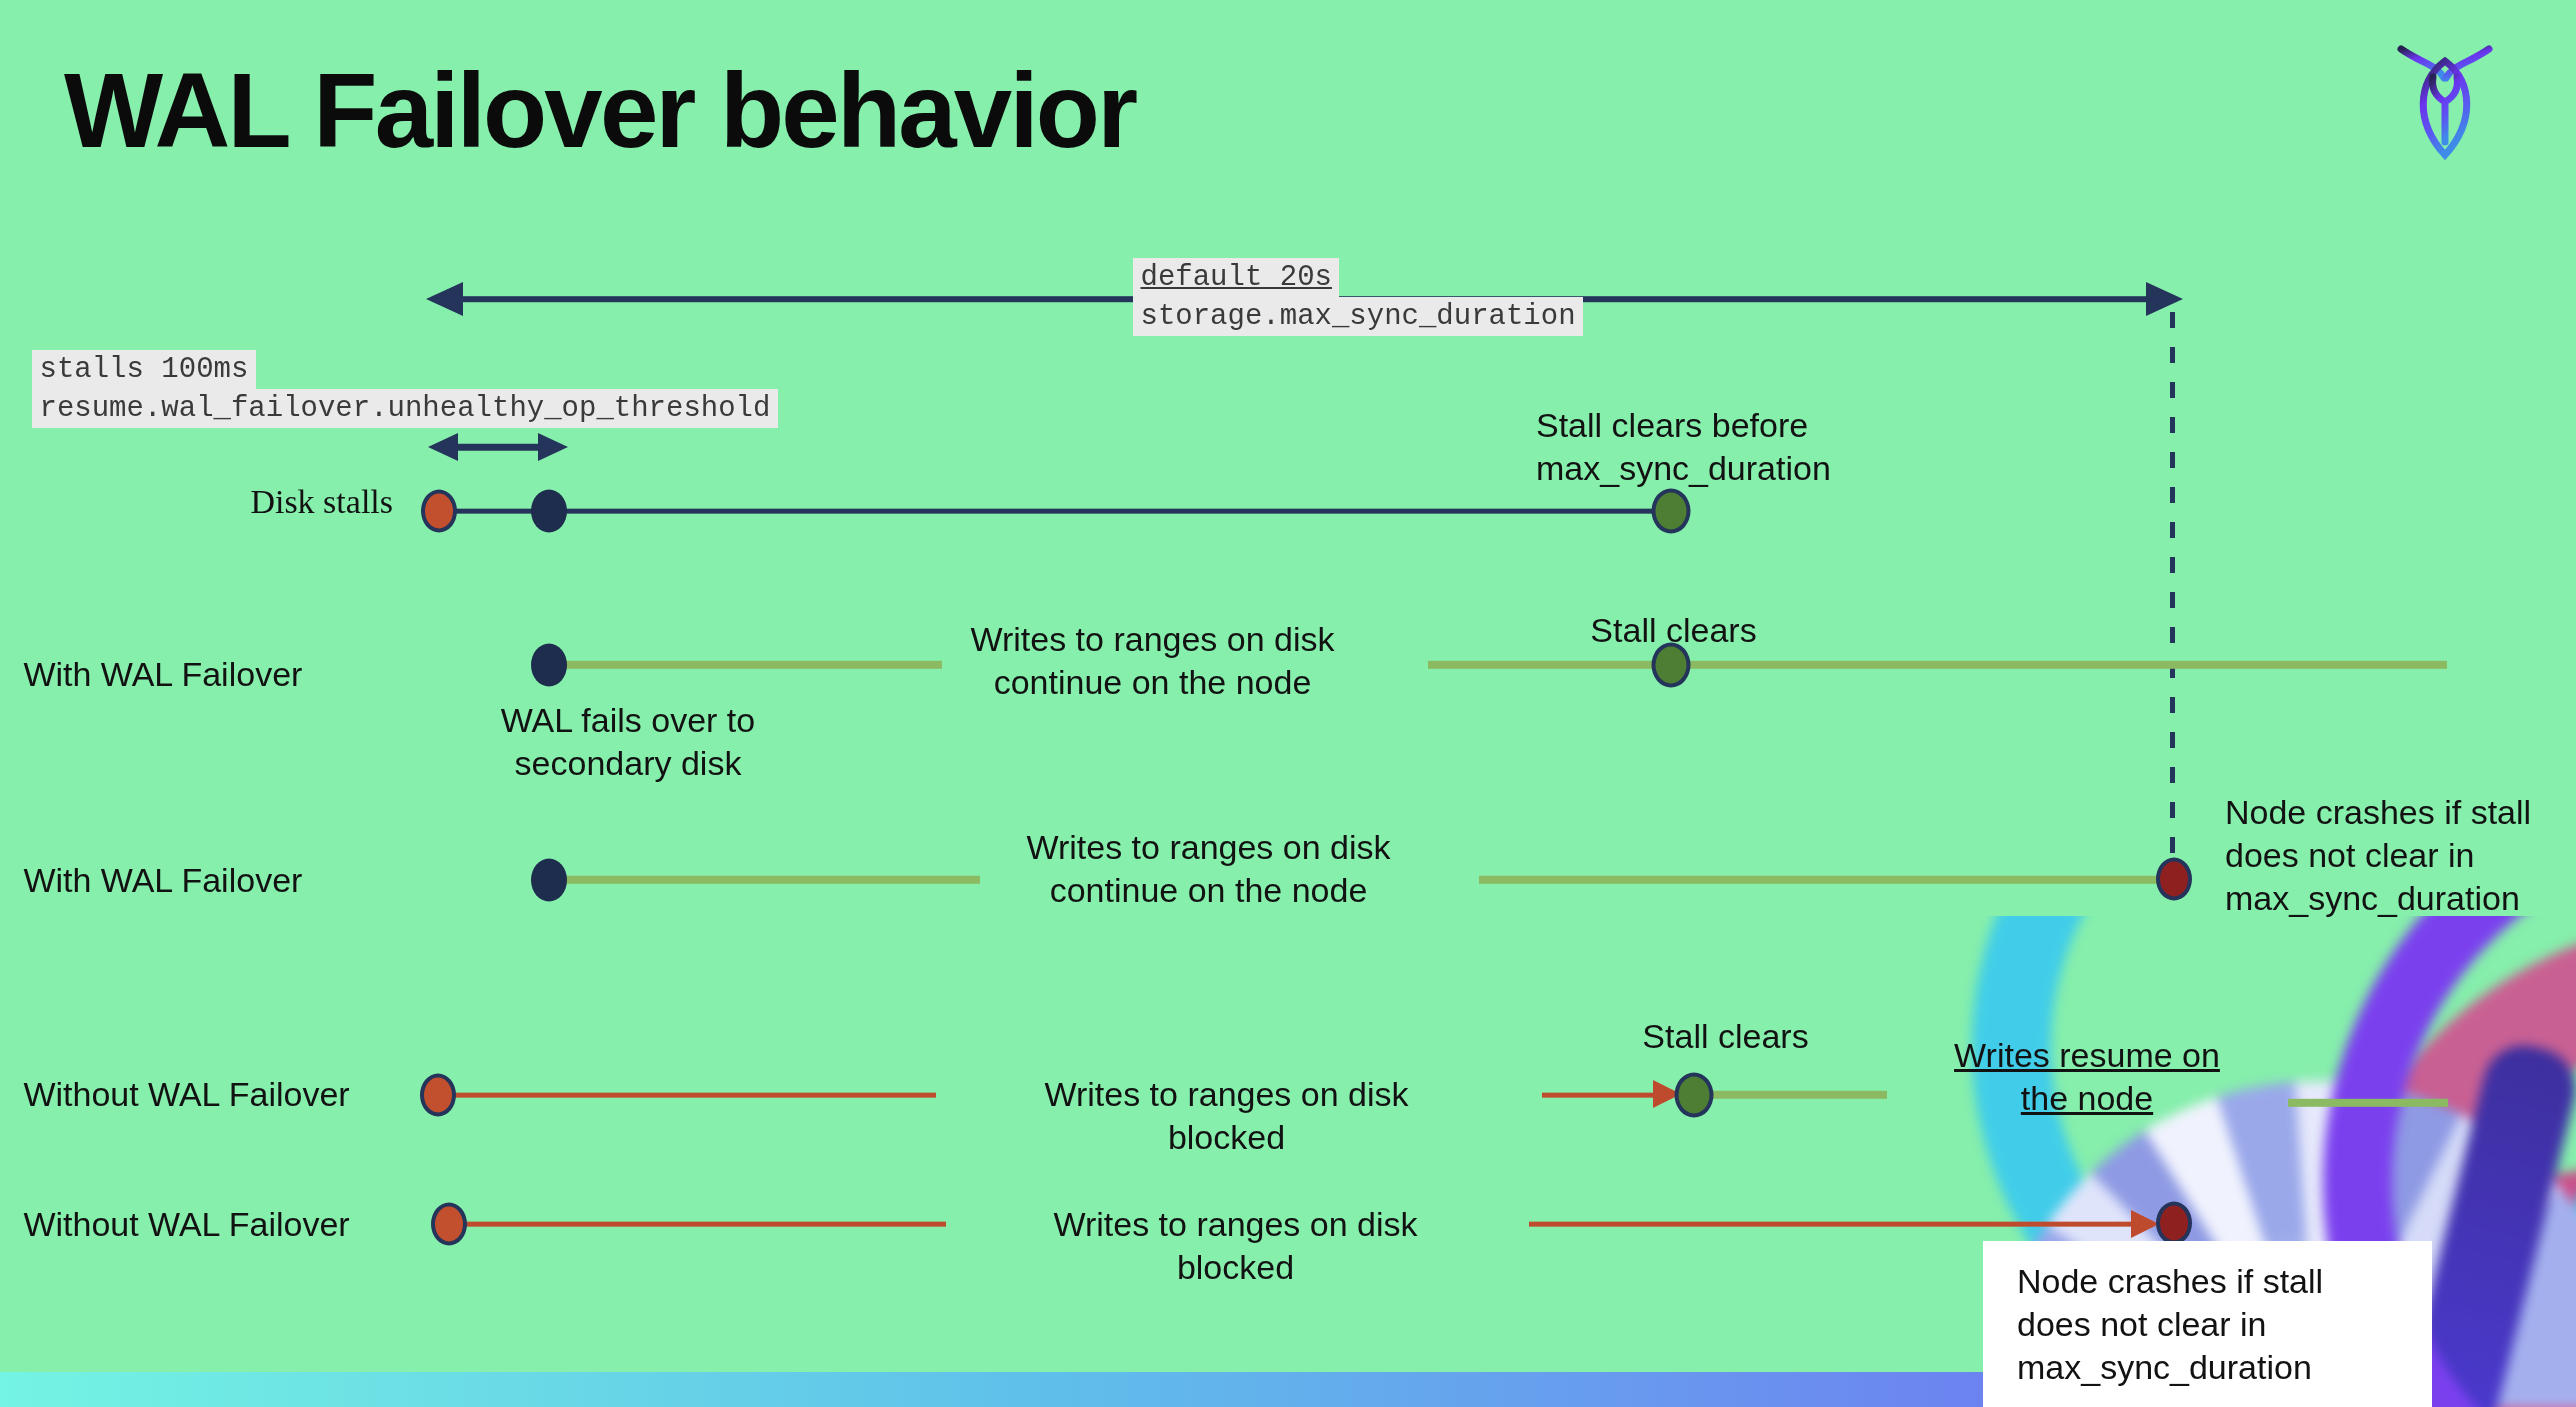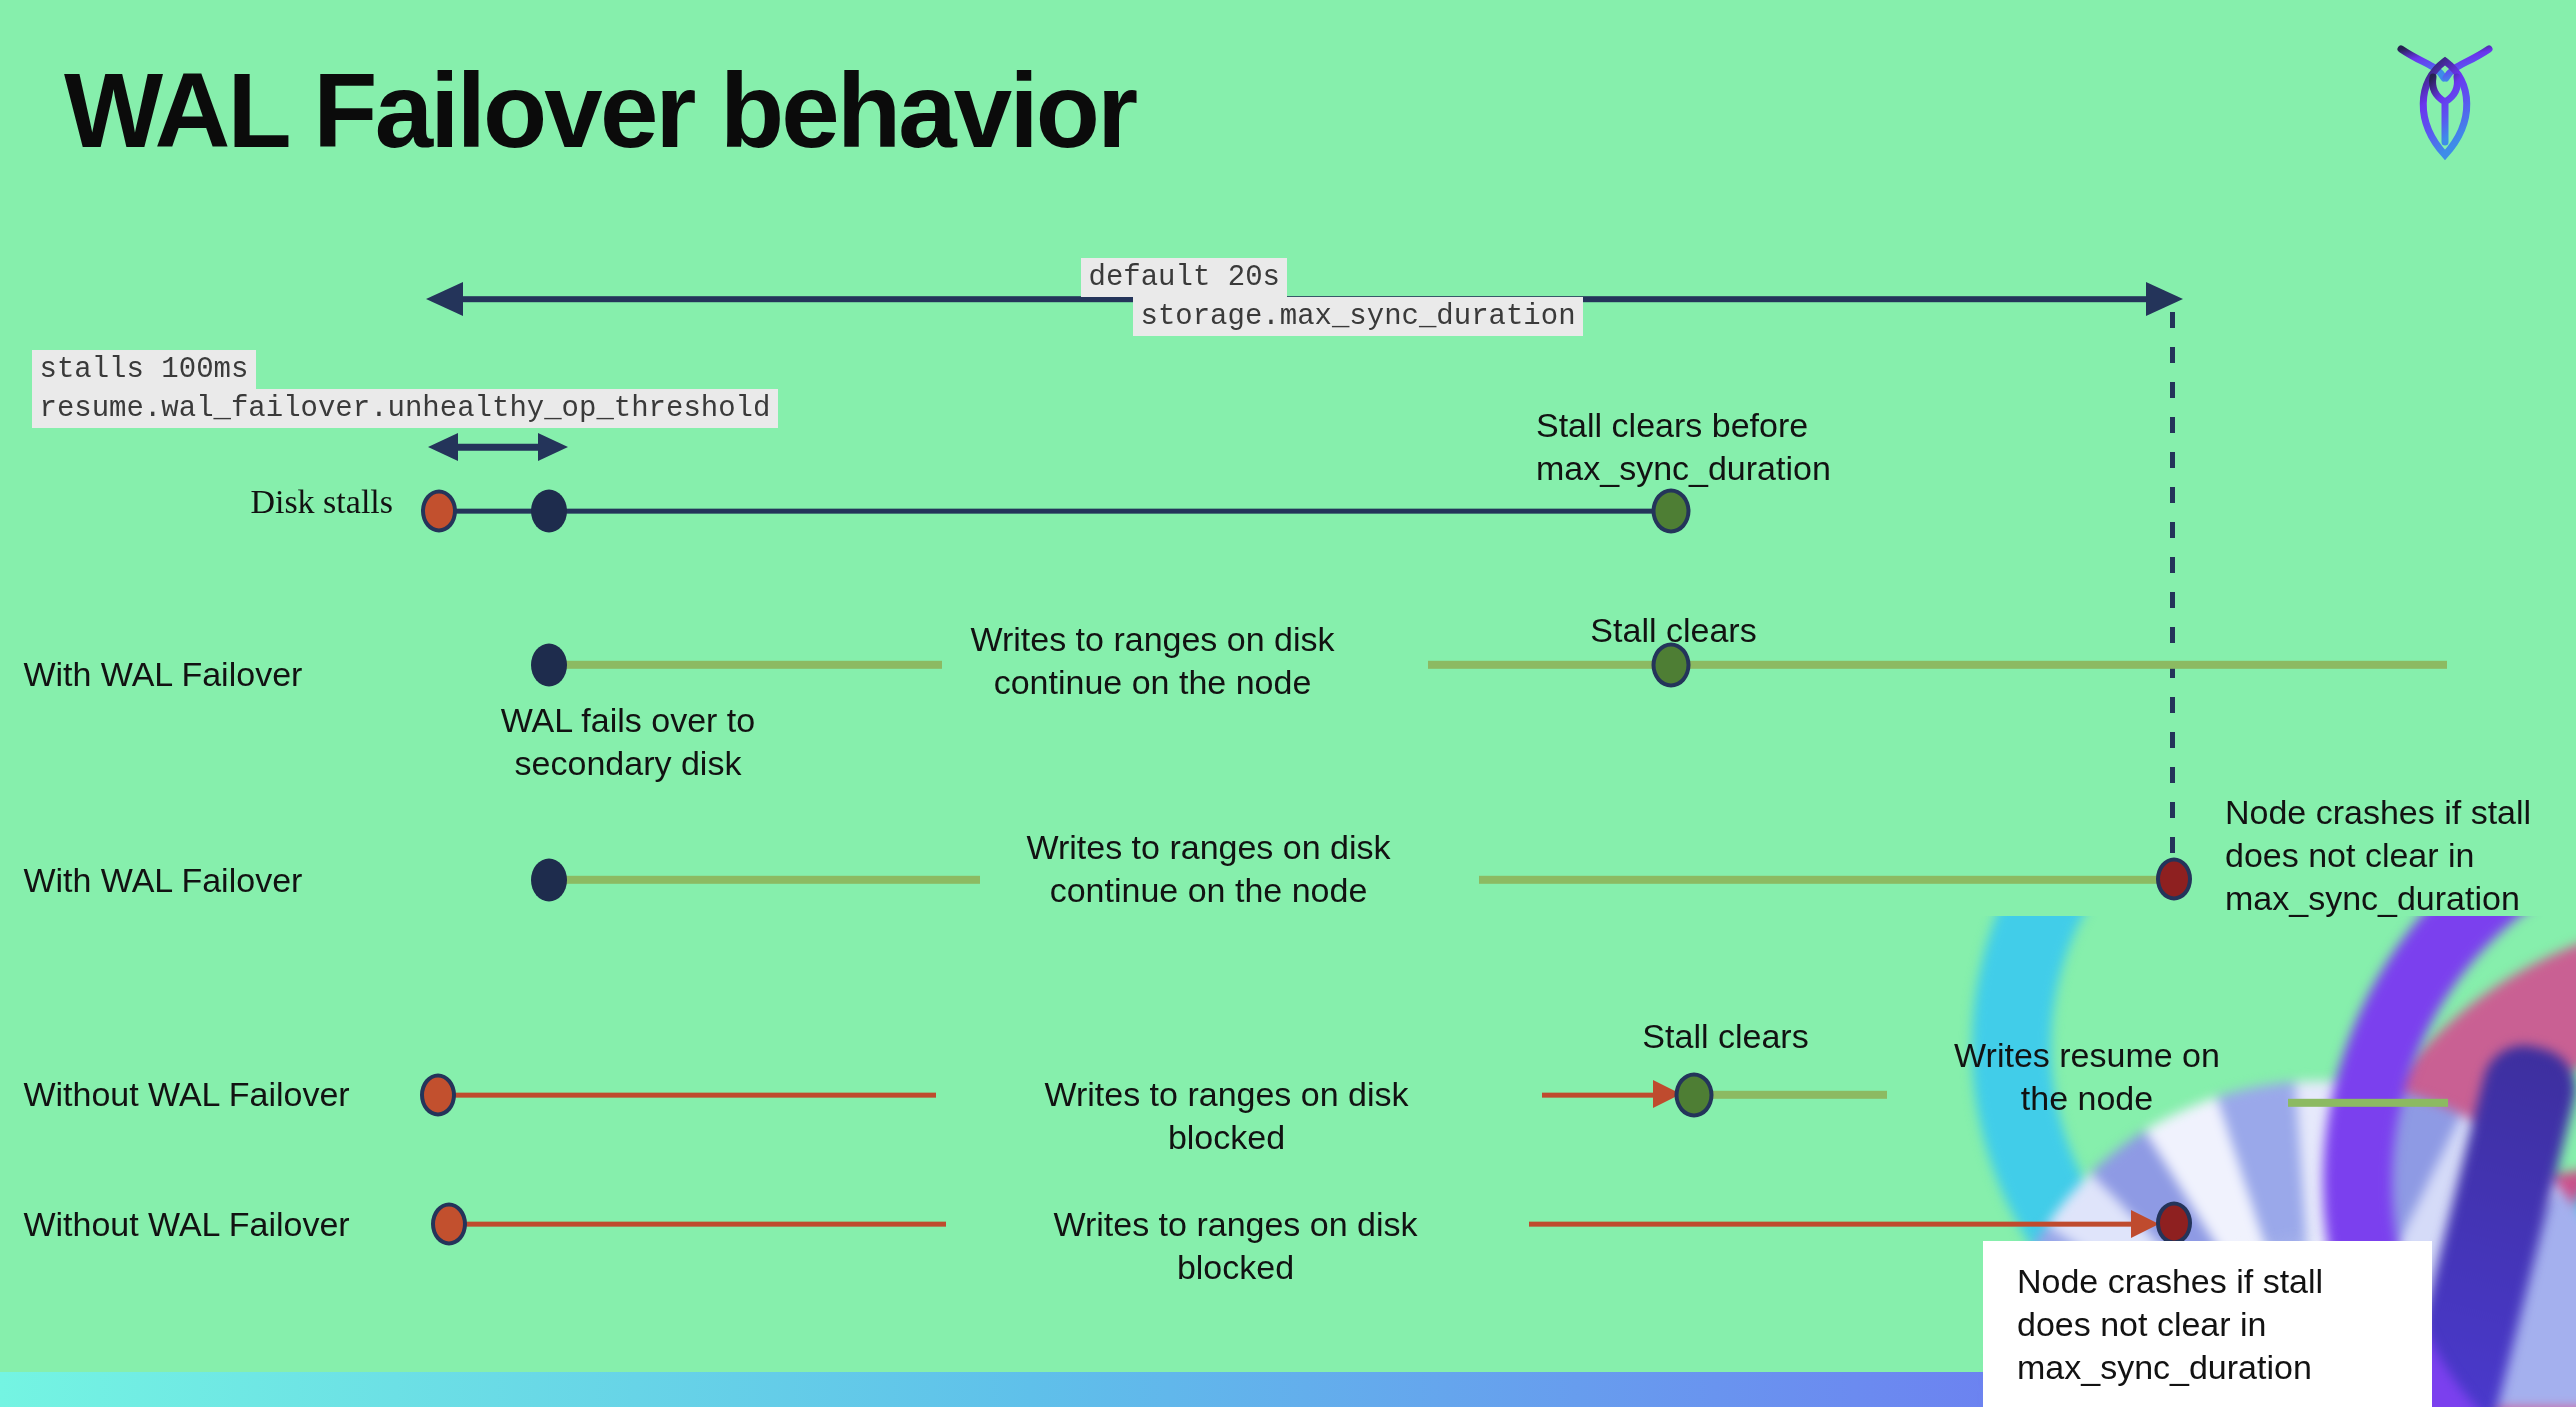--- a/index.html
+++ b/index.html
@@ -76,21 +76,21 @@
       <path d="M6,7 C28,22 42,23 49,36"></path>
       <path d="M94,7 C72,22 58,23 51,36"></path>
       <path d="M50,19 C22,40 20,80 50,113 C80,80 78,40 50,19 Z"></path>
       <path d="M50,100 L50,60 M50,60 C40,54 36,46 38,35 M50,60 C60,54 64,46 62,35"></path>
     </g>
   </svg>
 
   <div class="hline navy" style="left:439px;top:299px;width:1735px;height:5.6px;z-index:5;"></div>
   <div class="arrowhead ah-left-navy" style="left:426px;top:282px;"></div>
   <div class="arrowhead ah-right-navy" style="left:2146px;top:282px;"></div>
-  <div class="code" style="left:1081px;top:258px;">default 20s</div>
+  <div class="code" style="left:1133px;top:258px;text-decoration:underline;">default 20s</div>
   <div class="code" style="left:1133px;top:297px;">storage.max_sync_duration</div>
 
   <div class="code" style="left:32px;top:350px;">stalls 100ms</div>
   <div class="code" style="left:32px;top:389px;">resume.wal_failover.unhealthy_op_threshold</div>
   <div class="hline navy" style="left:441px;top:447px;width:114px;height:6.5px;"></div>
   <div class="arrowhead ah-left-navy-sm" style="left:428px;top:433px;"></div>
   <div class="arrowhead ah-right-navy-sm" style="left:538px;top:433px;"></div>
 
   <div class="dashed-v" style="left:2170px;top:312px;height:544px;"></div>
 
@@ -127,21 +127,21 @@
   <div class="t" style="left:23.4px;top:1073px;">Without WAL Failover</div>
   <div class="hline redl" style="left:454px;top:1095px;width:482px;height:4.7px;"></div>
   <div class="hline redl" style="left:1542px;top:1095px;width:127px;height:4.7px;"></div>
   <div class="arrowhead ah-right-red" style="left:1653px;top:1080px;"></div>
   <div class="dot red-dot" style="left:438px;top:1095px;"></div>
   <div class="dot green-dot" style="left:1694px;top:1095px;"></div>
   <div class="hline greenl" style="left:1712px;top:1095px;width:175px;height:8.4px;"></div>
   <div class="hline greenl" style="left:2288px;top:1103px;width:160px;height:8.4px;z-index:6;"></div>
   <div class="t center" style="left:1021px;top:1073px;width:411px;">Writes to ranges on disk  blocked</div>
   <div class="t center" style="left:1604px;top:1015px;width:243px;">Stall clears</div>
-  <div class="t center" style="left:1919px;top:1034px;width:336px;z-index:7;">Writes resume on
+  <div class="t center" style="left:1919px;top:1034px;width:336px;z-index:7;text-decoration:underline;">Writes resume on
 the node</div>
 
   <div class="t" style="left:23.4px;top:1203px;">Without WAL Failover</div>
   <div class="hline redl" style="left:465px;top:1224px;width:481px;height:4.7px;"></div>
   <div class="hline redl" style="left:1529px;top:1224px;width:617px;height:4.7px;z-index:6;"></div>
   <div class="arrowhead ah-right-red" style="left:2131px;top:1210px;z-index:6;"></div>
   <div class="dot red-dot" style="left:449px;top:1224px;"></div>
   <div class="dot crash-dot" style="left:2174px;top:1223px;"></div>
   <div class="t center" style="left:1030px;top:1203px;width:411px;">Writes to ranges on disk  blocked</div>
 

